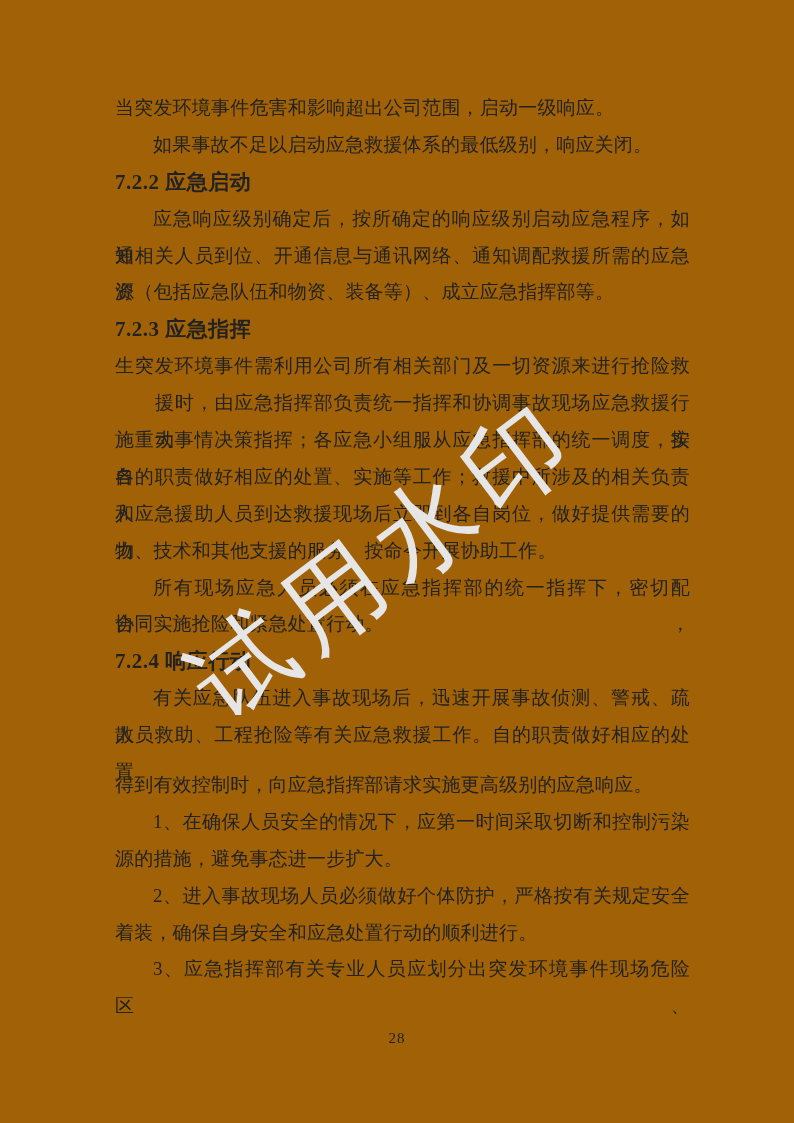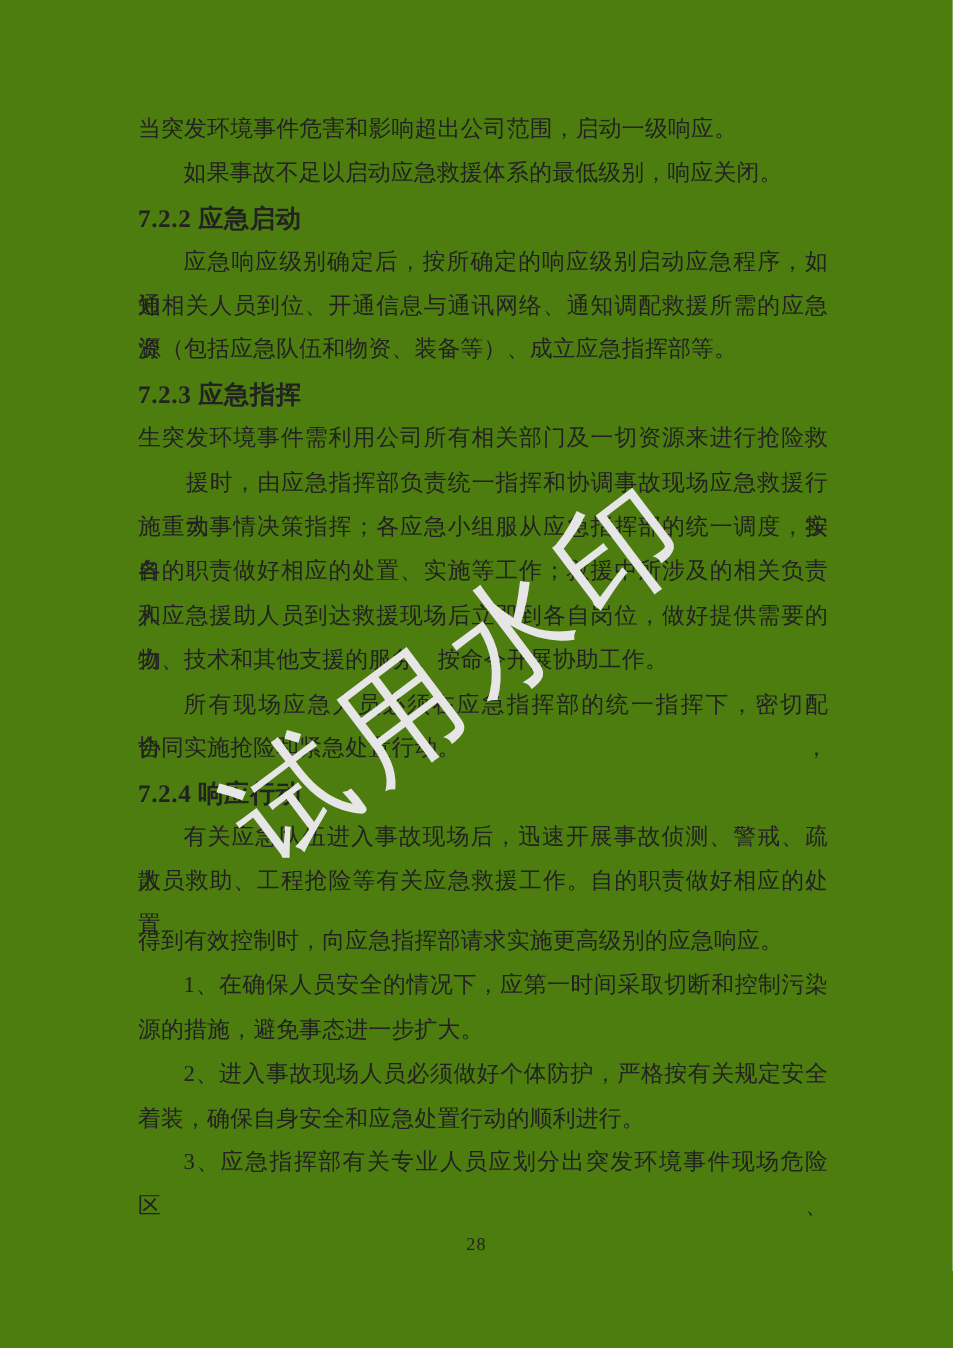--- a/index.html
+++ b/index.html
@@ -66,21 +66,21 @@
     font-size: 15px;
     letter-spacing: 1px;
     color: #222222;
     z-index: 1;
     font-family: "Liberation Serif", "DejaVu Serif", serif;
   }
 </style>
 </head>
 <body>
 
-<div class="page" style="background: #4d7c0f;">
+<div class="page" style="background: #a16207;">
   <div id="doc-content">
       <div class="line" style="color: rgb(34, 34, 34);">当突发环境事件危害和影响超出公司范围，启动一级响应。</div>
       <div class="line indent" style="color: rgb(34, 34, 34);">如果事故不足以启动应急救援体系的最低级别，响应关闭。</div>
       <div class="line heading" style="color: rgb(34, 34, 34);">7.2.2 应急启动</div>
       <div class="line indent justify" style="color: rgb(34, 34, 34);">应急响应级别确定后，按所确定的响应级别启动应急程序，如通</div>
       <div class="line justify" style="color: rgb(34, 34, 34);">知相关人员到位、开通信息与通讯网络、通知调配救援所需的应急资</div>
       <div class="line" style="color: rgb(34, 34, 34);">源（包括应急队伍和物资、装备等）、成立应急指挥部等。</div>
       <div class="line heading" style="color: rgb(34, 34, 34);">7.2.3 应急指挥</div>
       <div class="line justify" style="color: rgb(34, 34, 34);">生突发环境事件需利用公司所有相关部门及一切资源来进行抢险救</div>
       <div class="line justify" style="color: rgb(34, 34, 34); margin-left: 40px;">援时，由应急指挥部负责统一指挥和协调事故现场应急救援行动，实</div>

